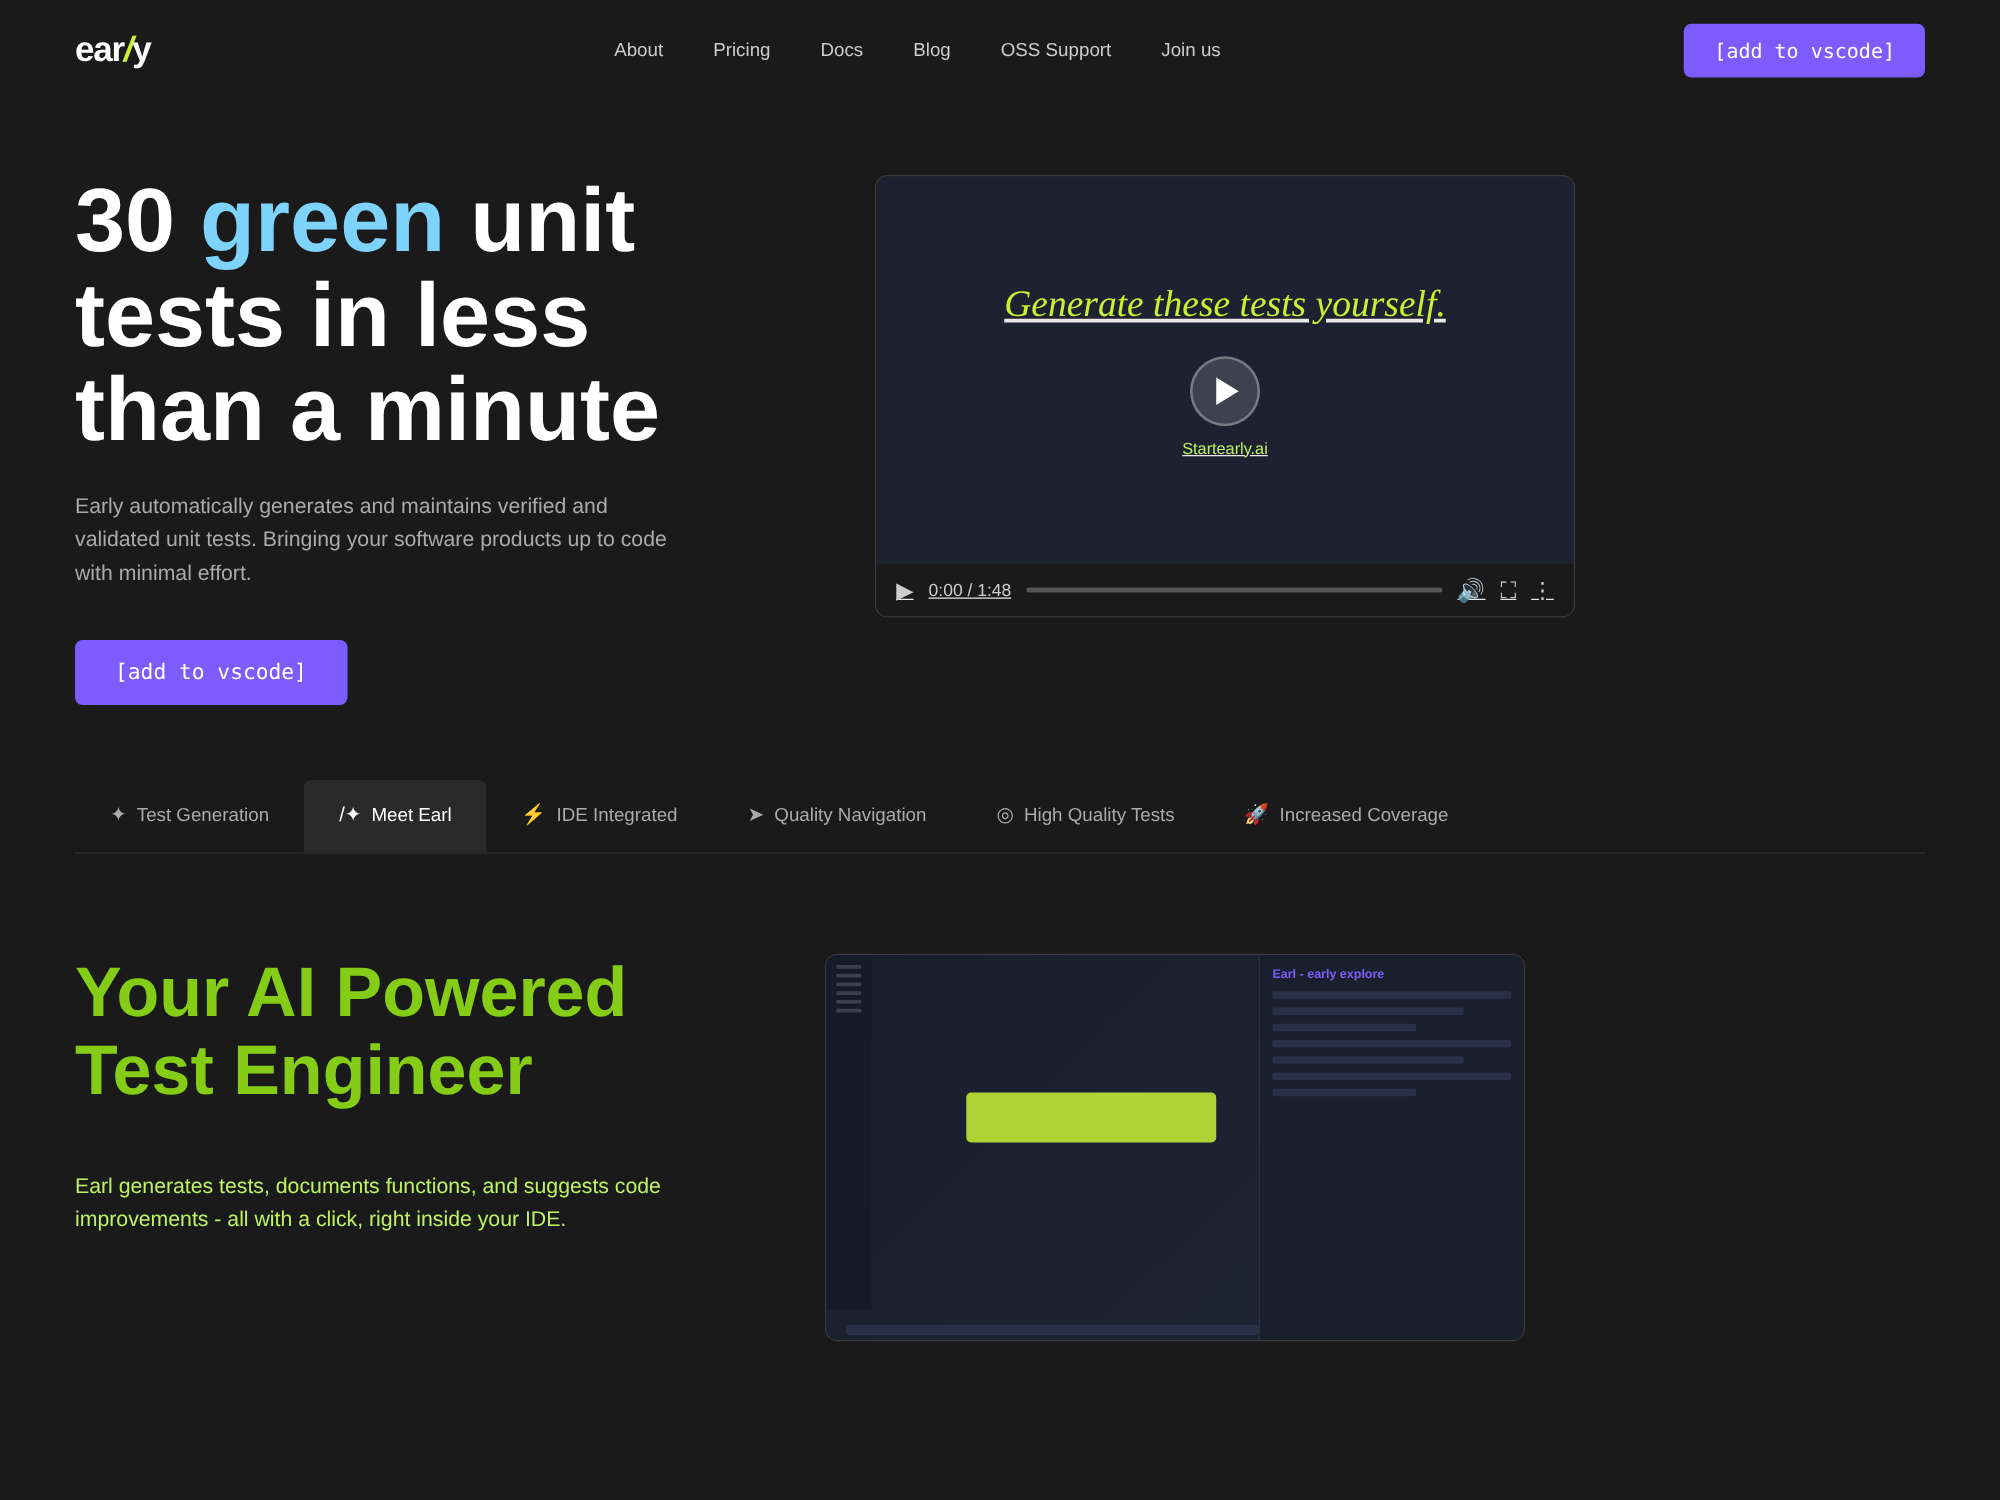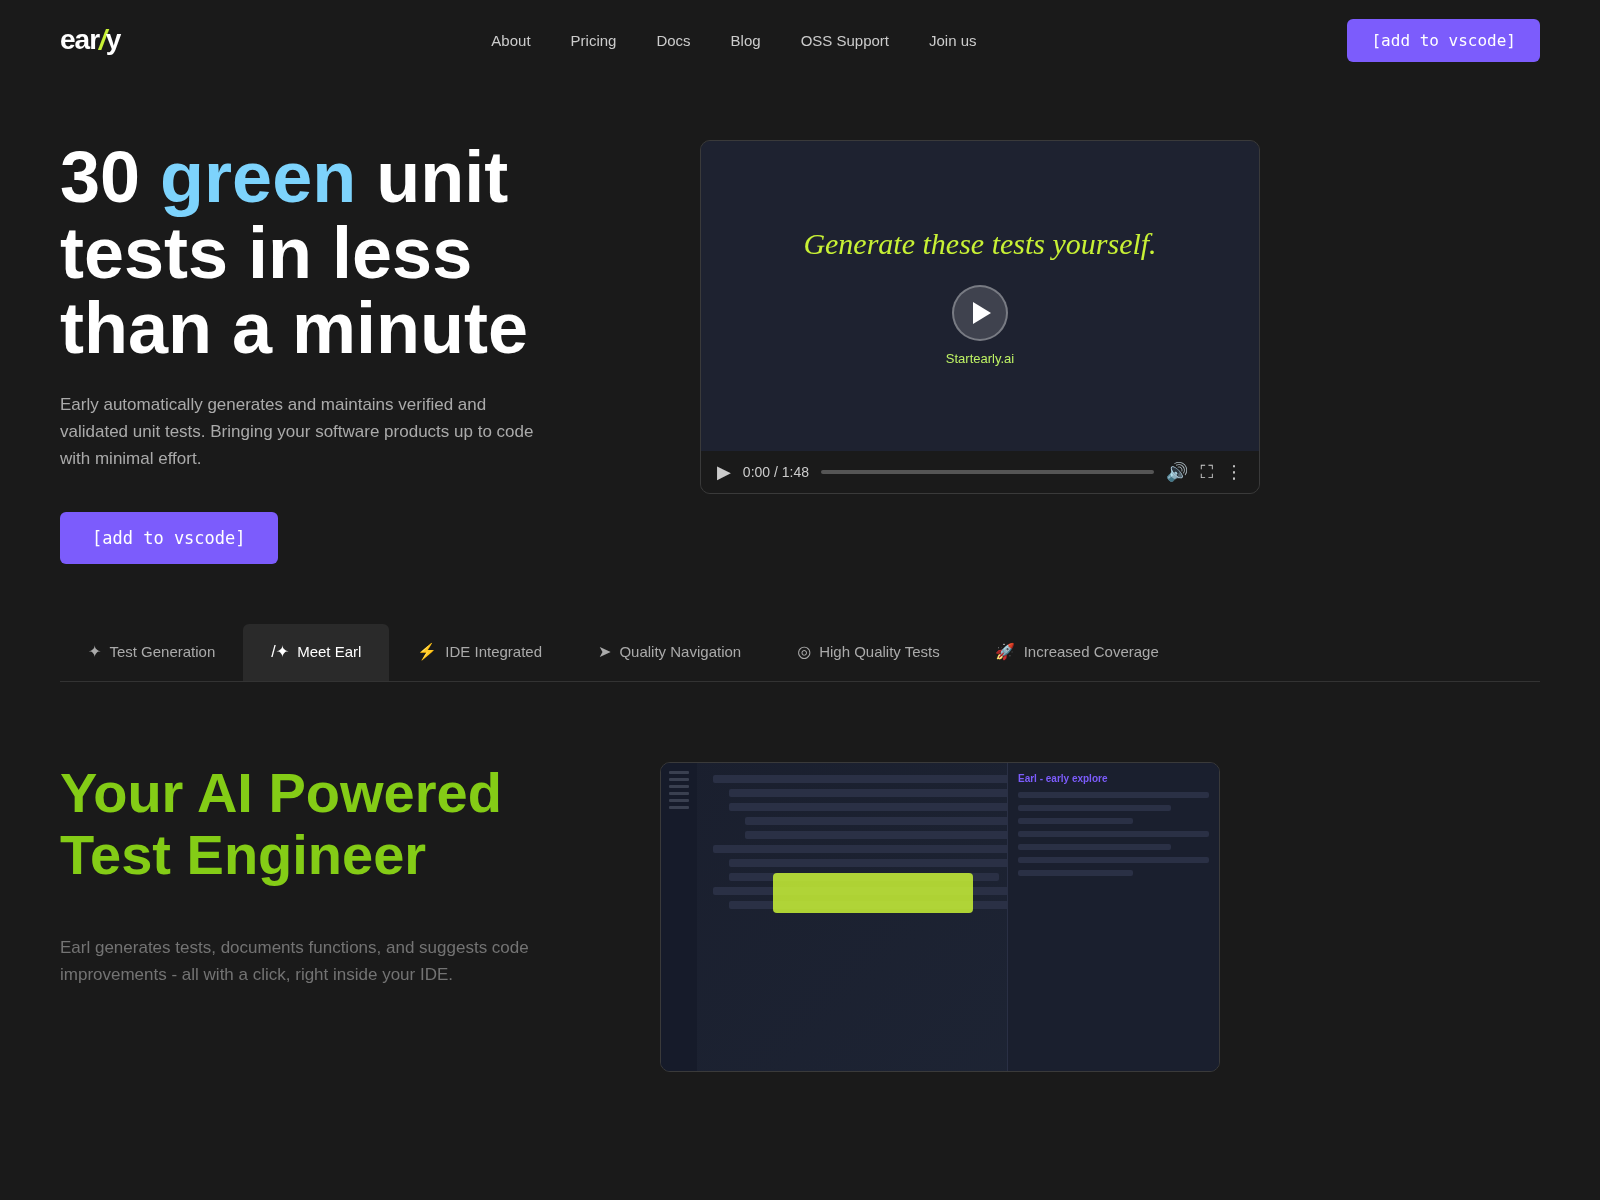--- a/index.html
+++ b/index.html
@@ -93,20 +93,21 @@
     
     .hero-right {
       flex: 1;
       max-width: 560px;
     }
     .video-container {
       background: #2a2a2a;
       border-radius: 10px;
       overflow: hidden;
       border: 1px solid #3a3a3a;
+      text-decoration: underline;
     }
     .video-screen {
       background: #1e2230;
       height: 310px;
       display: flex;
       flex-direction: column;
       align-items: center;
       justify-content: center;
       position: relative;
       cursor: pointer;
@@ -219,21 +220,21 @@
     }
     .second-title {
       font-size: 56px;
       font-weight: 800;
       color: #84cc16;
       line-height: 1.1;
       margin-bottom: 24px;
     }
     .second-desc {
       font-size: 17px;
-      color: #737373;
+      color: #bef264;
       line-height: 1.6;
       margin-top: 48px;
     }
     .second-right {
       flex: 1;
       max-width: 560px;
     }
     .ide-screenshot {
       background: #1e2230;
       border-radius: 10px;
@@ -250,20 +251,21 @@
       justify-content: center;
       position: relative;
       overflow: hidden;
     }
     
     .ide-bg {
       position: absolute;
       inset: 0;
       background: linear-gradient(135deg, #1a1f2e 0%, #1e2535 100%);
       display: flex;
+      flex-direction: column;
     }
     .ide-sidebar-mini {
       width: 36px;
       background: #161b2a;
       height: 100%;
       display: flex;
       flex-direction: column;
       align-items: center;
       padding-top: 8px;
       gap: 4px;

